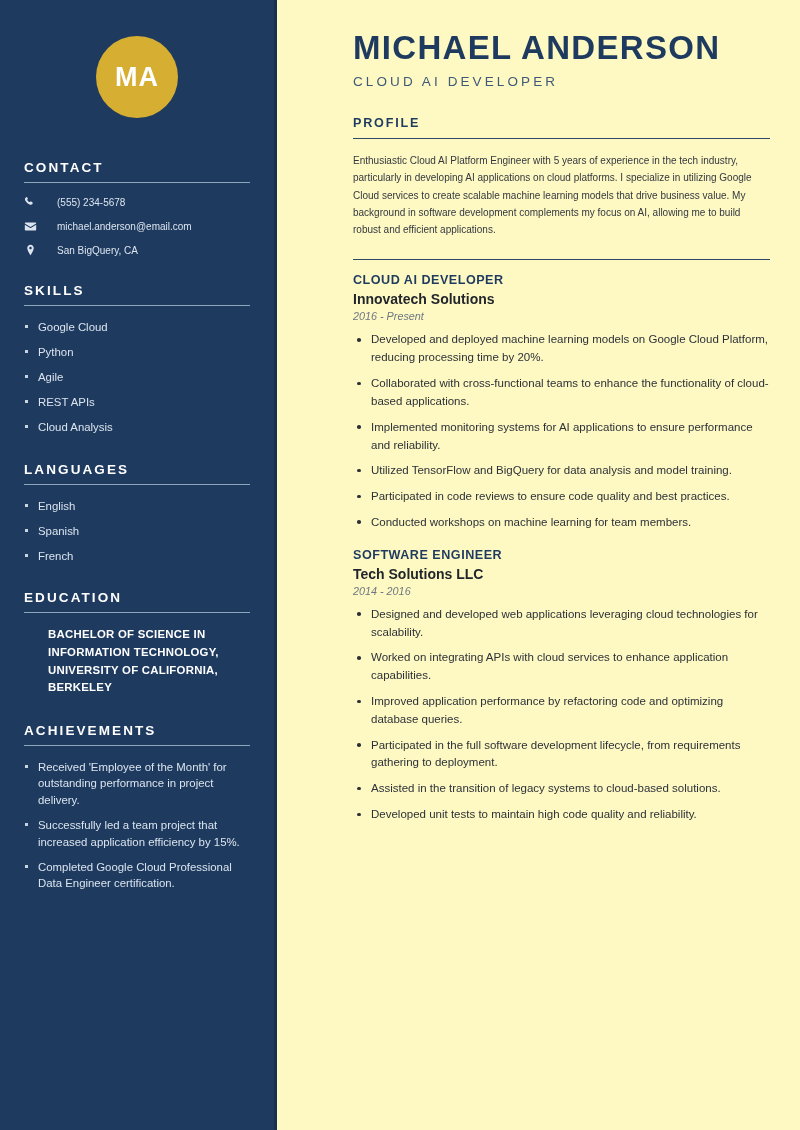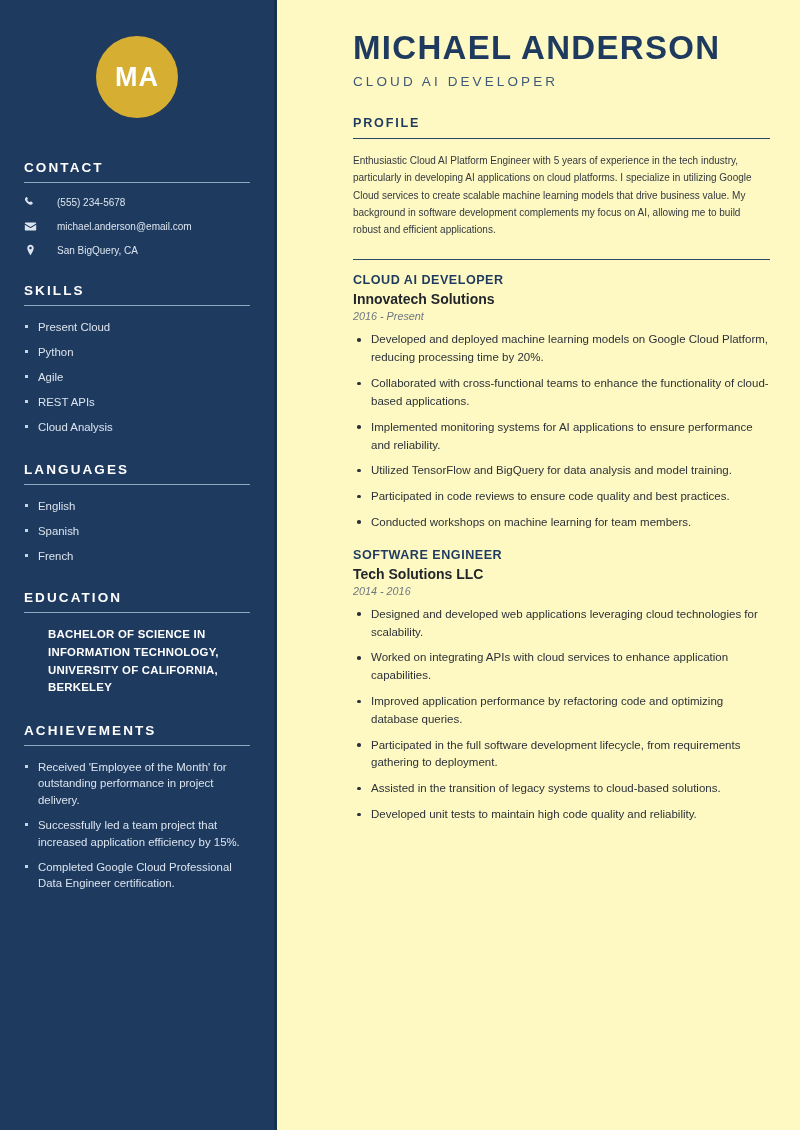--- a/index.html
+++ b/index.html
@@ -259,21 +259,21 @@
           </span>
           <span>San BigQuery, CA</span>
         </li>
       </ul>
     </section>
 
     <section class="side-section">
       <div class="side-heading">SKILLS</div>
       <div class="side-rule"></div>
       <ul class="side-list">
-        <li>Present Cloud</li>
+        <li>Google Cloud</li>
         <li>Python</li>
         <li>Agile</li>
         <li>REST APIs</li>
         <li>Cloud Analysis</li>
       </ul>
     </section>
 
     <section class="side-section">
       <div class="side-heading">LANGUAGES</div>
       <div class="side-rule"></div>

